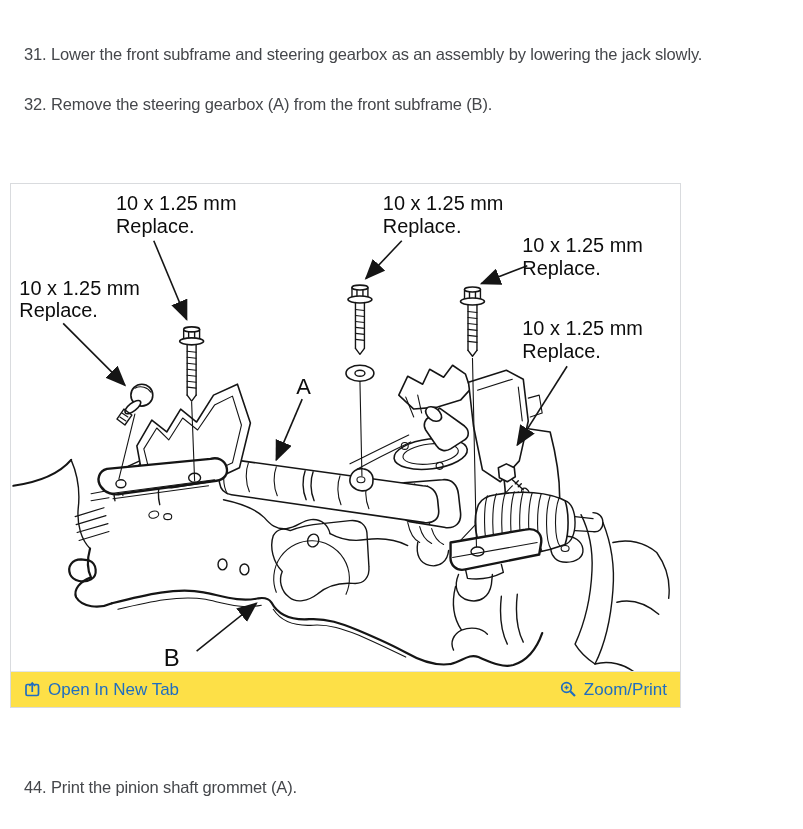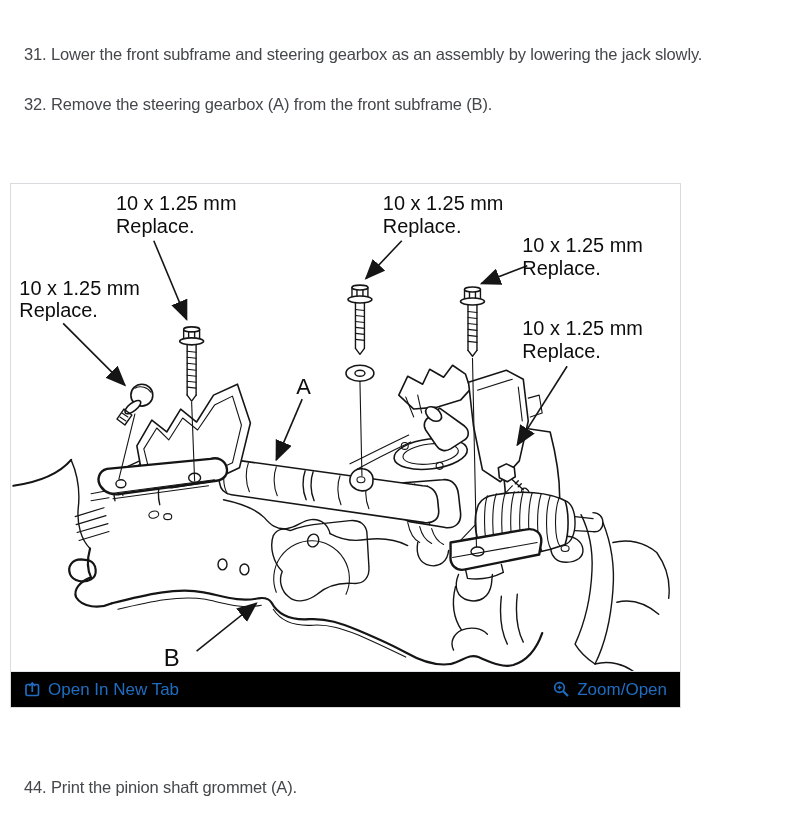--- a/index.html
+++ b/index.html
@@ -14,21 +14,21 @@
   #step-31{top:28px}
   #step-32{top:78px}
   #step-33{top:761px}
   .figure{
     position:absolute;left:10px;top:148px;width:669px;height:523px;
     border:1px solid #d9dbde;background:#fff;box-sizing:content-box;margin-top:35px;
   }
   .diagram{display:block;}
   .figure-toolbar{
     position:absolute;left:0;right:0;bottom:0;height:36px;
-    background:#000000;border-top:1px solid #e1e5ea;
+    background:#fde047;border-top:1px solid #e1e5ea;
     display:flex;justify-content:space-between;align-items:center;
     padding:0 13px;box-sizing:border-box;
   }
   .tb-link{
     color:#1f6dc1;font-size:17px;text-decoration:none;
     display:flex;align-items:center;gap:7px;cursor:pointer;
   }
   .tb-link svg{flex:0 0 auto}
   
   .ln{fill:none;stroke:#151515;stroke-width:1.4;stroke-linecap:round;stroke-linejoin:round}
@@ -225,18 +225,18 @@
         <path d="M8.25,11 L8.25,2.2 M5.4,5 L8.25,2 L11.1,5" fill="none" stroke="#1f6dc1" stroke-width="1.7"></path>
       </svg>
       <span>Open In New Tab</span>
     </a>
     <a class="tb-link">
       <svg width="17" height="17" viewBox="0 0 17 17">
         <circle cx="6.5" cy="6.5" r="4.8" fill="none" stroke="#1f6dc1" stroke-width="1.7"></circle>
         <path d="M6.5,4.5 L6.5,8.5 M4.5,6.5 L8.5,6.5" stroke="#1f6dc1" stroke-width="1.4" fill="none"></path>
         <path d="M10.2,10.2 L15,15" stroke="#1f6dc1" stroke-width="2.2" fill="none"></path>
       </svg>
-      <span>Zoom/Open</span>
+      <span>Zoom/Print</span>
     </a>
   </div>
 </div>
 
 <p class="step" id="step-33"><span>44.</span> <span>Print the pinion shaft grommet (A).</span></p>
 
 </body></html>

